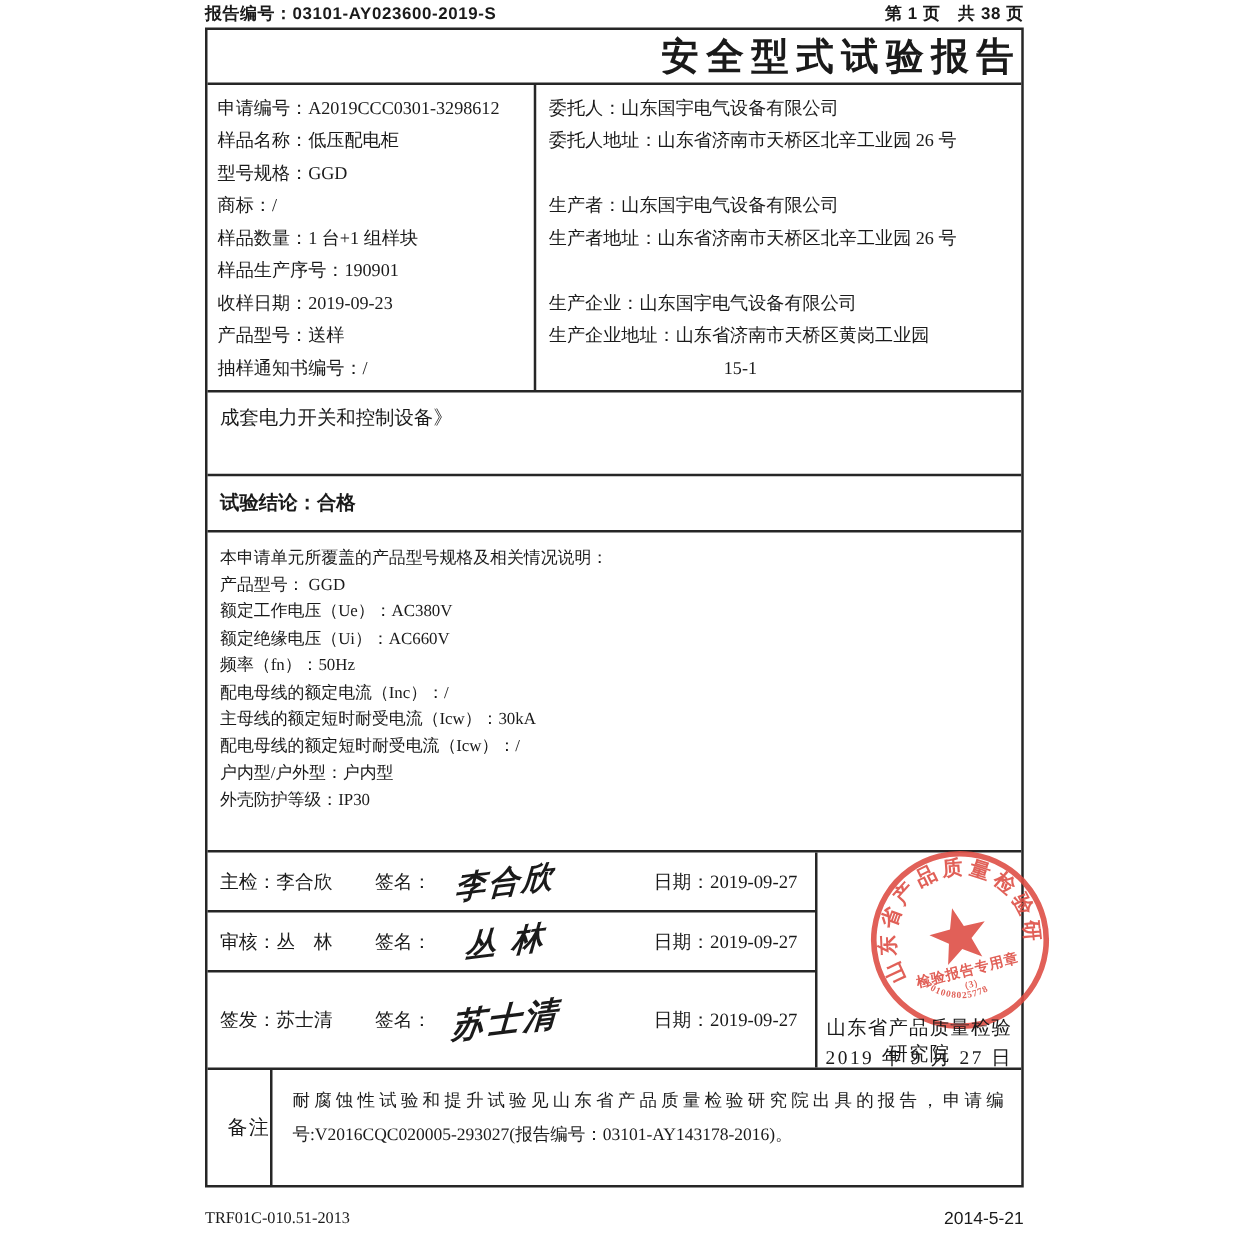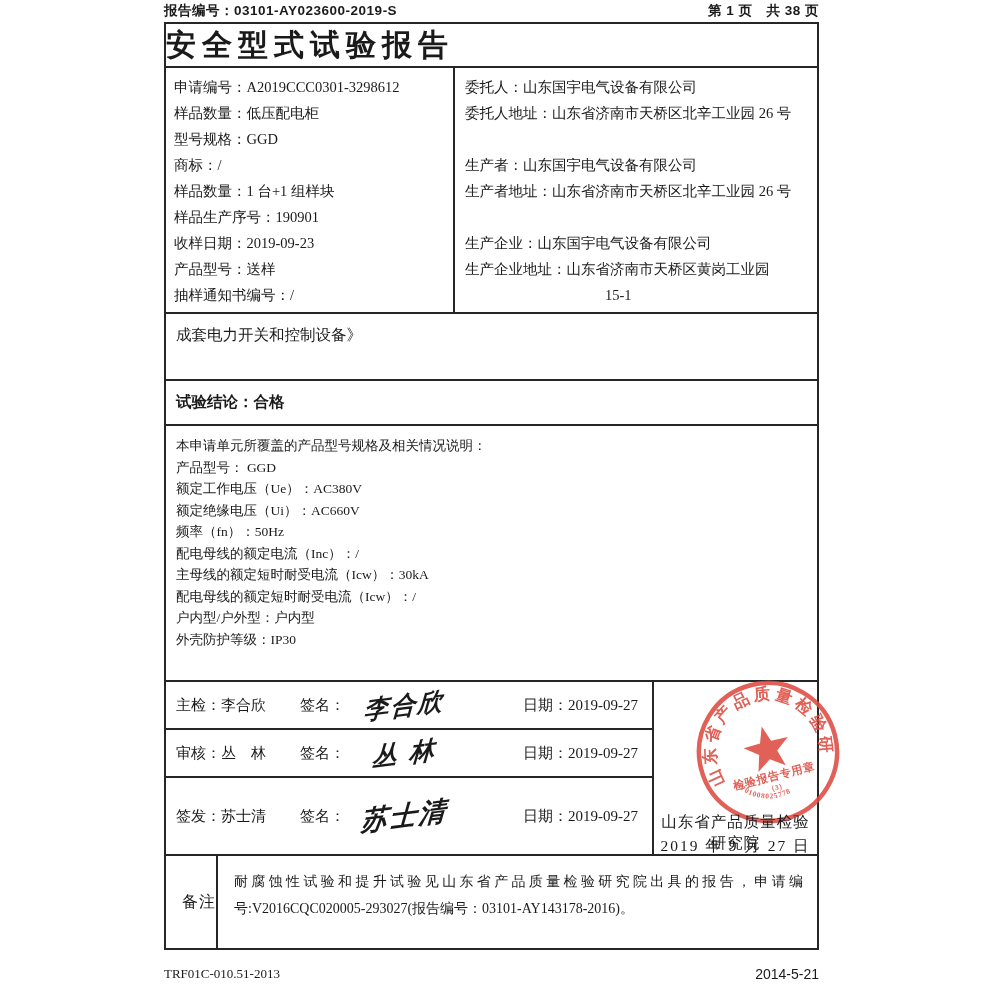--- a/index.html
+++ b/index.html
@@ -20,28 +20,28 @@
   }
 
   
   .doc {
     position: absolute; left: 164px; top: 22px; width: 655px;
     border: 2px solid #262626; background: #fff;
   }
   .sect { border-bottom: 2px solid #262626; }
   .sect:last-child { border-bottom: none; }
 
-  .title-box { height: 44px; display: flex; align-items: center; justify-content: flex-start; }
+  .title-box { height: 44px; display: flex; align-items: center; justify-content: flex-end; }
   .title-box h1 {
     font-size: 30px; font-weight: bold; letter-spacing: 6px; white-space: nowrap;
   }
 
   .info-row { display: flex; height: 246px; }
   .info-left {
-    width: 289px; border-right: 2px solid #262626; padding: 6px 8px 0 8px;
+    width: 263px; border-right: 2px solid #262626; padding: 6px 8px 0 8px;
     font-size: 14.5px;
   }
   .info-left .line { line-height: 26px; white-space: nowrap; }
   .info-right { flex: 1; padding: 6px 10px 0 10px; font-size: 14.5px; }
   .info-right .line { line-height: 26px; white-space: nowrap; }
   .grp { margin-bottom: 26px; }
   .grp:last-child { margin-bottom: 0; }
   .grp-producer .line:last-of-type { padding-left: 140px; white-space: normal; }
 
   .standard-row { height: 67px; padding: 7px 10px 0 10px; font-size: 15.5px; }
@@ -108,21 +108,21 @@
 <div class="doc">
 
   <div class="sect title-box">
     <h1>安全型式试验报告</h1>
   </div>
 
   <div class="sect info-row">
     <div class="info-left">
 
     <div class="line">申请编号：A2019CCC0301-3298612</div>
-        <div class="line">样品数量：低压配电柜</div>
+        <div class="line">样品名称：低压配电柜</div>
         <div class="line">型号规格：GGD</div>
         <div class="line">商标：/</div>
         <div class="line">样品数量：1 台+1 组样块</div>
         <div class="line">样品生产序号：190901</div>
         <div class="line">收样日期：2019-09-23</div>
         <div class="line">产品型号：送样</div>
         <div class="line">抽样通知书编号：/</div>
       </div>
     <div class="info-right">
       <div class="grp">

